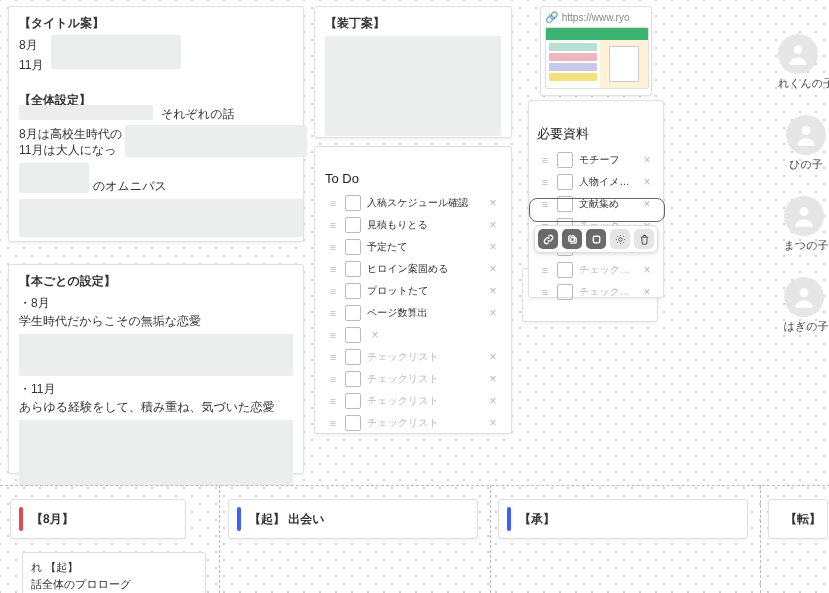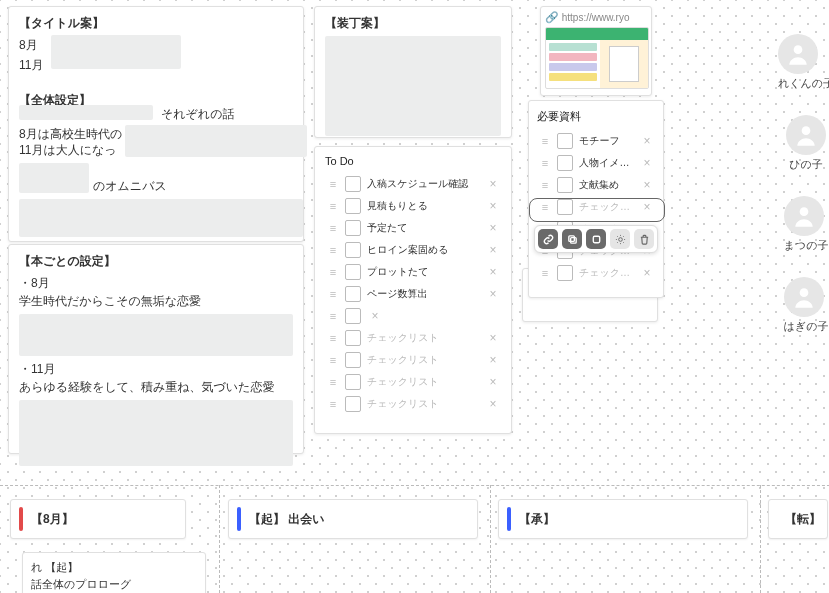--- a/index.html
+++ b/index.html
@@ -17,21 +17,21 @@
   .small{font-size:12px;line-height:1.5}
 
   
   #card-doc .line{margin:2px 0}
   #card-doc .pad{position:absolute}
 
   
   .img-placeholder{width:100%;height:100px;background:#eceded;border-radius:2px}
 
   
-  .cl-title{font-size:11px;margin:0 0 6px 4px;color:#222}
+  .cl-title{font-size:13px;margin:16px 0 6px 4px;color:#222}
   .cl-row{display:flex;align-items:center;height:22px;padding:0 4px}
   .cl-row .grip{color:#bbb;font-size:11px;letter-spacing:-2px;line-height:1;cursor:move;
     user-select:none;width:14px;flex:none;text-align:center}
   .cl-row .box{width:14px;height:14px;border:1.5px solid #bbb;border-radius:2px;
     margin:0 6px;flex:none}
   .cl-row .label{flex:1;font-size:10px;white-space:nowrap;overflow:hidden;text-overflow:ellipsis}
   .cl-row .label.placeholder{color:#bbb}
   .cl-row .close{width:16px;flex:none;color:#bbb;text-align:center;cursor:pointer}
 
   
@@ -91,21 +91,21 @@
     <div class="greyblk pad" style="left:10px;top:98px;width:134px;height:15px"></div>
     <div class="small pad" style="left:152px;top:98px">それぞれの話</div>
     <div class="small pad" style="left:10px;top:118px">8月は高校生時代の</div>
     <div class="small pad" style="left:10px;top:134px">11月は大人になっ</div>
     <div class="greyblk pad" style="left:116px;top:118px;width:182px;height:32px"></div>
     <div class="greyblk pad" style="left:10px;top:156px;width:70px;height:30px"></div>
     <div class="small pad" style="left:84px;top:170px">のオムニバス</div>
     <div class="greyblk pad" style="left:10px;top:192px;width:284px;height:38px"></div>
   </div>
 
-  <div class="card" style="left:8px;top:244px;width:296px;height:210px">
+  <div class="card" style="left:8px;top:264px;width:296px;height:210px">
     <h4>【本ごとの設定】</h4>
     <div class="small">・8月</div>
     <div class="small">学生時代だからこその無垢な恋愛</div>
     <div class="greyblk" style="width:100%;height:42px;margin-top:4px"></div>
     <div class="small" style="margin-top:4px">・11月</div>
     <div class="small">あらゆる経験をして、積み重ね、気づいた恋愛</div>
     <div class="greyblk" style="width:100%;height:66px;margin-top:4px"></div>
   </div>
 
   <div class="card" style="left:314px;top:6px;width:198px;height:132px">

